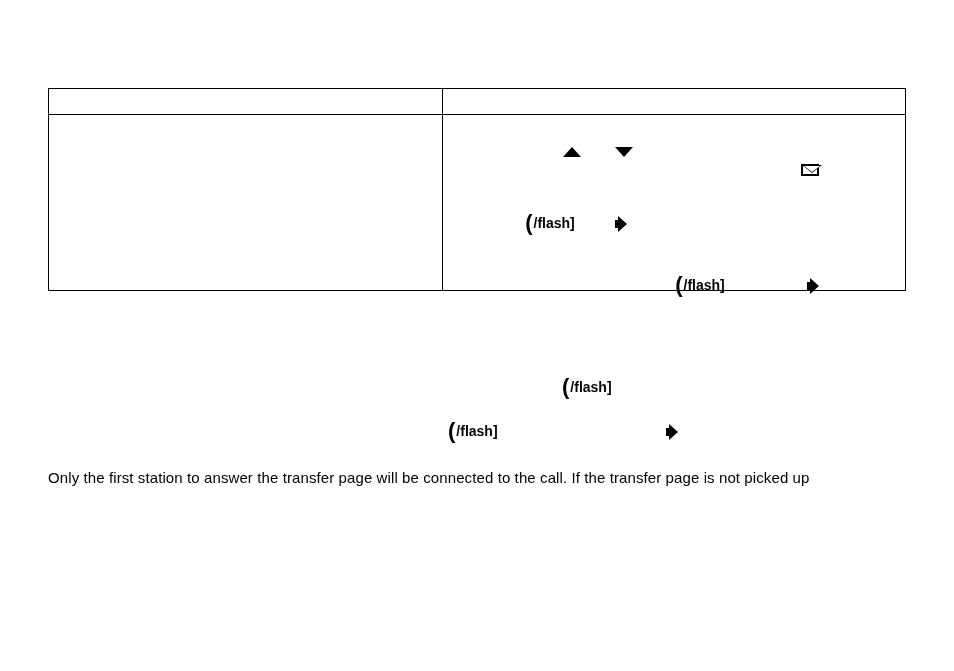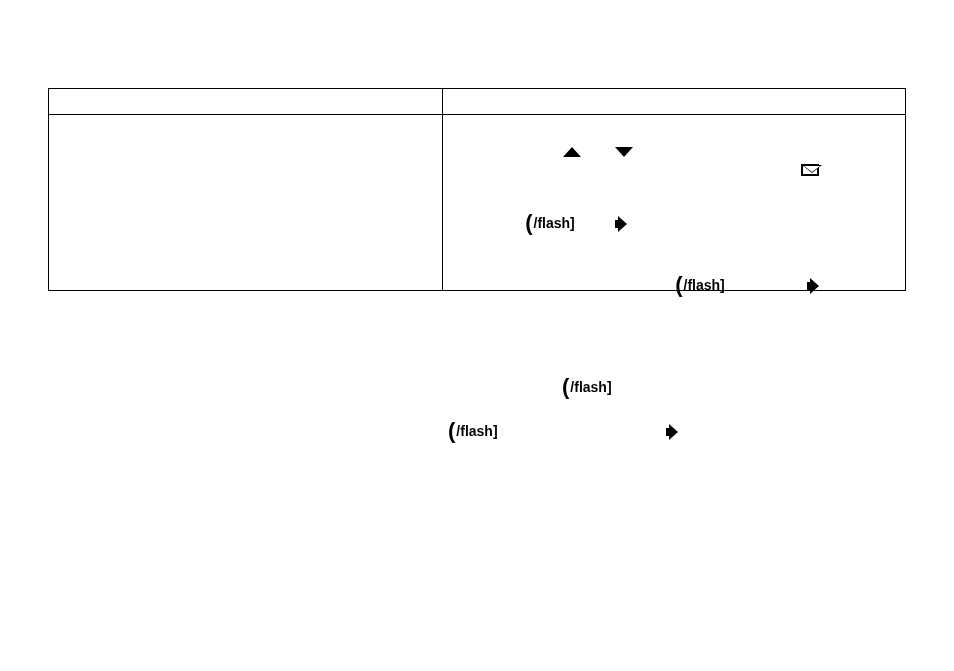--- a/index.html
+++ b/index.html
@@ -208,15 +208,16 @@
     </span>
     <span class="b-flash-left flash-label">
       <span class="bracket">(</span>
       <span>/flash]</span>
     </span>
     <span class="b-speaker">
       <span class="icon-speaker">
         <span class="box"></span><span class="cone2"></span>
       </span>
     </span>
+    <div class="body-text">Only the first station to answer the transfer page will be connected to the call. If the transfer page is not picked up</div>
   </div>
 
 </div>
 
 </body></html>

